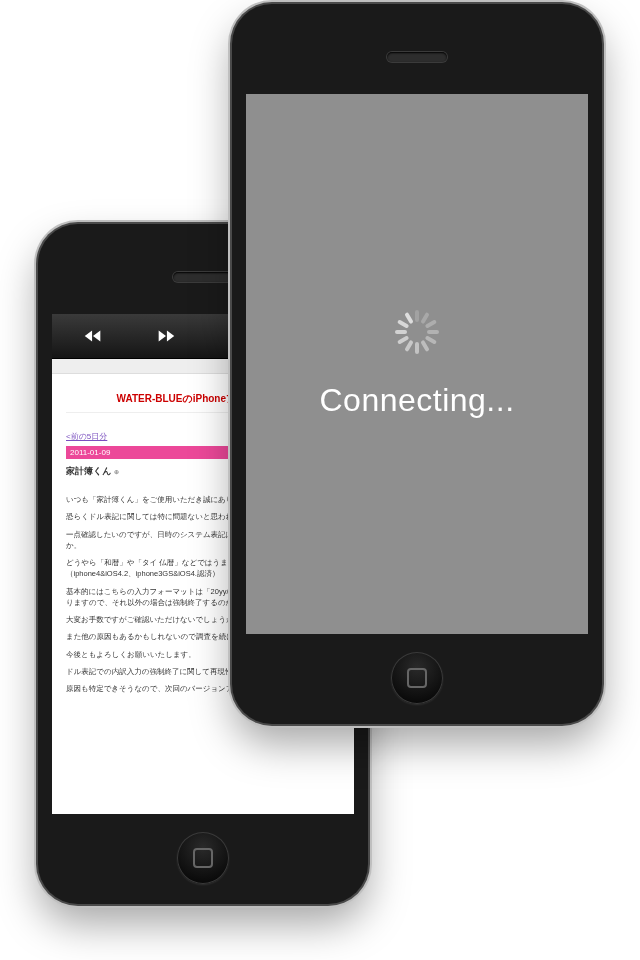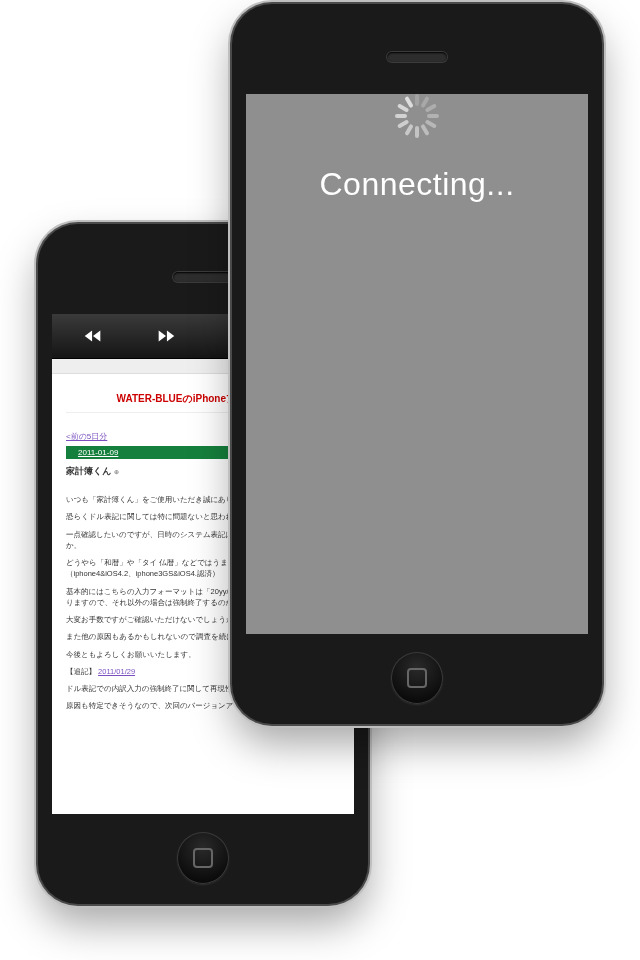--- a/index.html
+++ b/index.html
@@ -125,26 +125,25 @@
     border-bottom: 1px solid #eee;
   }
   .prev-link {
     color: #7a4fbf;
     text-decoration: underline;
     display: block;
     margin: 18px 0 4px 0;
     font-size: 8px;
   }
   .date-bar {
-    background: #15803d;
+    background: #ec4899;
     color: #fff;
     font-size: 8px;
-    padding: 2px 12px;
+    padding: 2px 4px;
     margin-bottom: 6px;
-    text-decoration: underline;
   }
   .entry-title {
     font-size: 9px;
     font-weight: bold;
     margin-bottom: 2px;
   }
   .subtle {
     color: #999;
     font-size: 7px;
     text-align: right;
@@ -193,20 +192,21 @@
     top: 4px;
     left: 232px;
     width: 370px;
   }
   #phone-front .screen {
     height: 540px;
     background: #8f8f8f;
     display: flex;
     flex-direction: column;
     align-items: center;
+    justify-content: center;
     gap: 28px;
   }
   .spinner {
     width: 44px;
     height: 44px;
     position: relative;
   }
   .spinner .blade {
     position: absolute;
     left: 50%;
@@ -277,24 +277,20 @@
 
         <div class="para">いつも「家計簿くん」をご使用いただき誠にありがとうございます。</div>
         <div class="para">恐らくドル表記に関しては特に問題ないと思われます。</div>
         <div class="para">一点確認したいのですが、日時のシステム表記は「暦」になっていますでしょうか。</div>
         <div class="para">どうやら「和暦」や「タイ 仏暦」などではうまくいかないかもしれません。（iphone4&amp;iOS4.2、iphone3GS&amp;iOS4.認済）</div>
         <div class="para">基本的にはこちらの入力フォーマットは「20yy/mm/dd」ということを想定しておりますので、それ以外の場合は強制終了するのかもしれません。</div>
         <div class="para">大変お手数ですがご確認いただけないでしょうか。</div>
         <div class="para">また他の原因もあるかもしれないので調査を続けます。</div>
         <div class="para">今後ともよろしくお願いいたします。</div>
 
-        <div class="para addendum">
-          <span>【追記】</span>
-          <span class="date-link">2011/01/29</span>
-        </div>
         <div class="para">ドル表記での内訳入力の強制終了に関して再現性が確認できました。</div>
         <div class="para">原因も特定できそうなので、次回のバージョンアップで対応させたいと思います。</div>
       </div>
 
       <div class="sidebar-frag">
         <div class="sec-h">最近のコメント</div>
         <span class="ln"><span>2011-1-09</span><span class="meta">コメ</span></span>
         <span class="ln"><span>2011-1-09</span><span class="meta">コメ</span></span>
         <span class="ln"><span>2011-1-09</span><span class="meta">コメ</span></span>
         <span class="ln"><span>2011-1-09</span><span class="meta">コメ</span></span>

